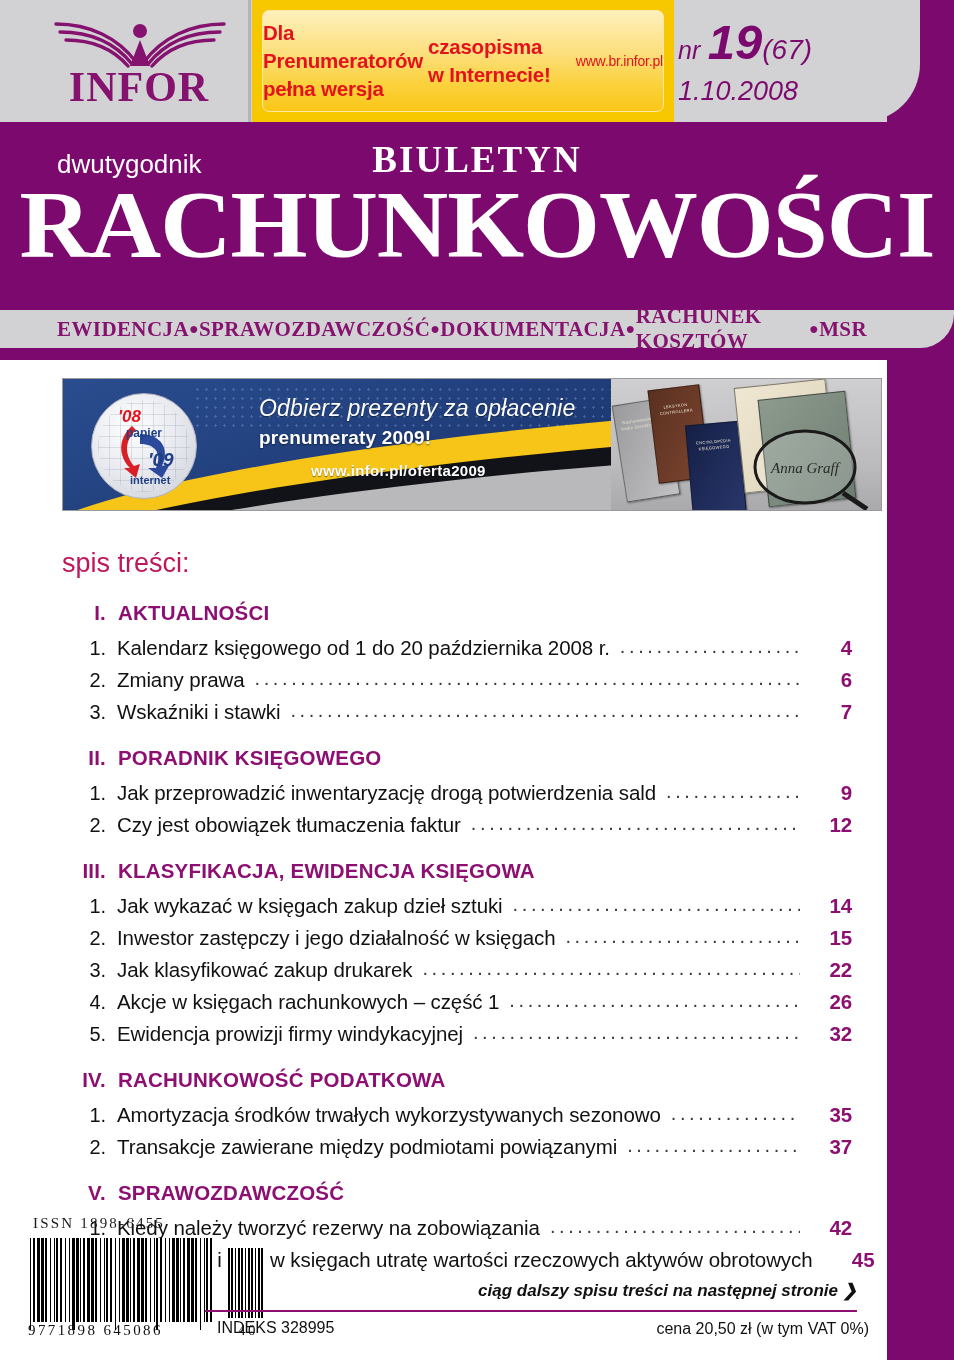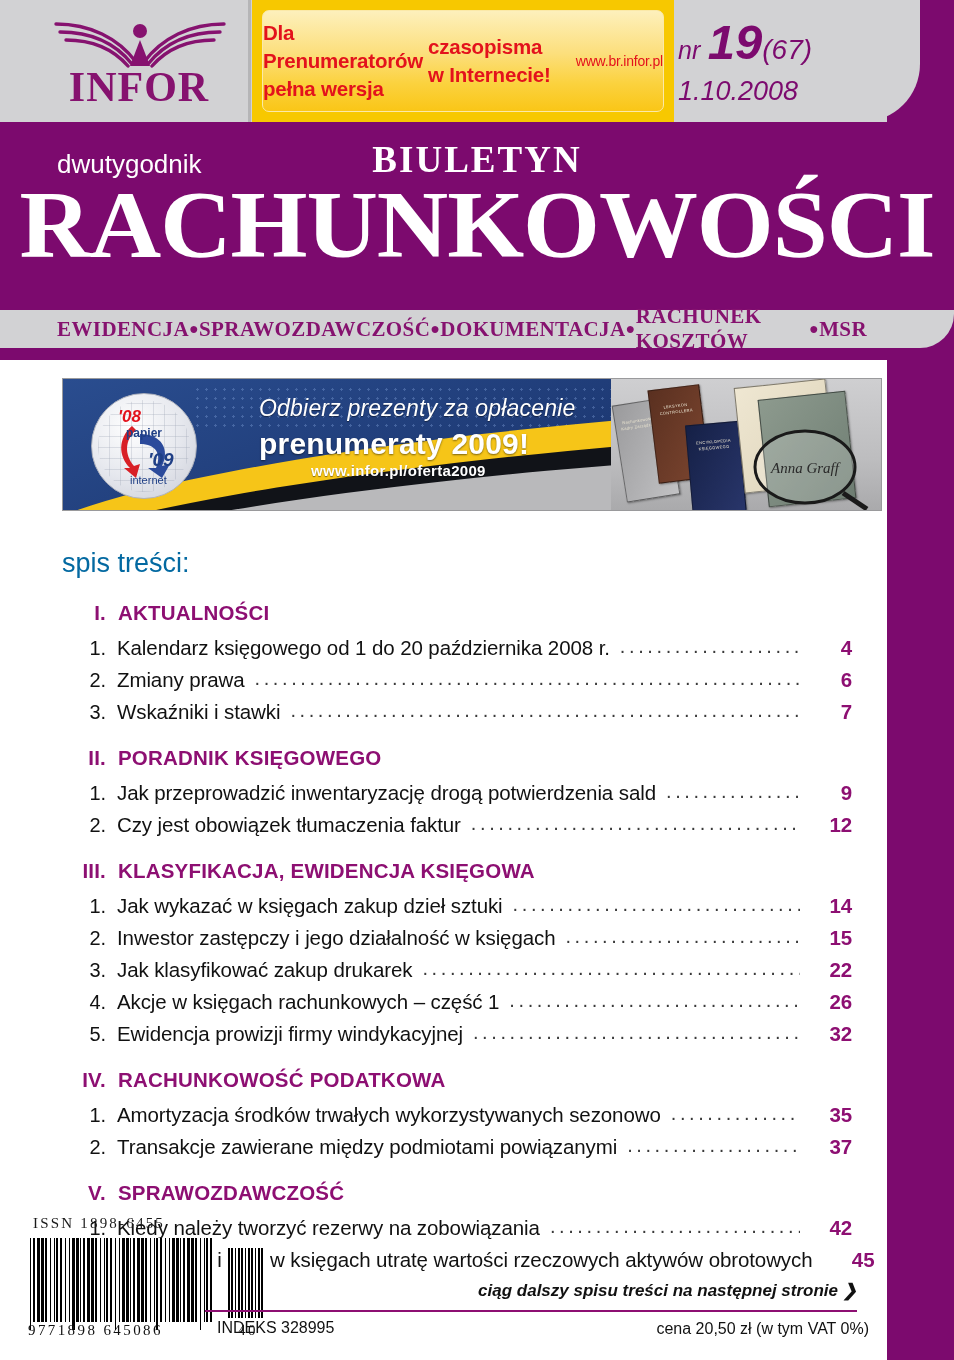--- a/index.html
+++ b/index.html
@@ -317,36 +317,36 @@
     position: absolute; left: 34px; top: 32px;
     color: #1f3f86; font-weight: bold; font-size: 12px;
   }
   .badge-t3 {
     position: absolute; left: 56px; top: 55px;
     color: #1f3f86; font-weight: bold; font-size: 19px;
     font-style: italic;
   }
   .badge-t4 {
     position: absolute; left: 38px; top: 80px;
-    color: #1f3f86; font-weight: normal; font-size: 11px;
+    color: #1f3f86; font-weight: bold; font-size: 11px;
   }
   .ad-head {
     position: absolute;
     left: 196px; top: 16px;
     color: #ffffff;
     font-size: 23px;
     letter-spacing: 0.2px;
     text-shadow: 0 1px 1px rgba(0,0,0,0.45);
     font-style: italic;
   }
   .ad-sub {
     position: absolute;
     left: 196px; top: 48px;
     color: #ffffff;
-    font-size: 30px;
+    font-size: 19px;
     font-weight: bold;
     letter-spacing: 0.2px;
     text-shadow: 0 1px 2px rgba(0,0,0,0.5);
     text-align: right;
   }
   .ad-url {
     position: absolute;
     left: 248px; top: 83px;
     color: #ffffff;
     font-size: 15px;
@@ -356,21 +356,21 @@
   }
 
   
   .toc {
     position: absolute;
     left: 62px; top: 548px;
     width: 790px;
   }
   .toc-title {
     font-size: 27px;
-    color: #0369a1;
+    color: #be185d;
     margin-bottom: 22px;
     letter-spacing: 0px;
   }
   .sec { margin-bottom: 6px; }
   .sec-head {
     display: flex;
     align-items: baseline;
     color: #8d0f72;
     font-weight: bold;
     font-size: 20.5px;

